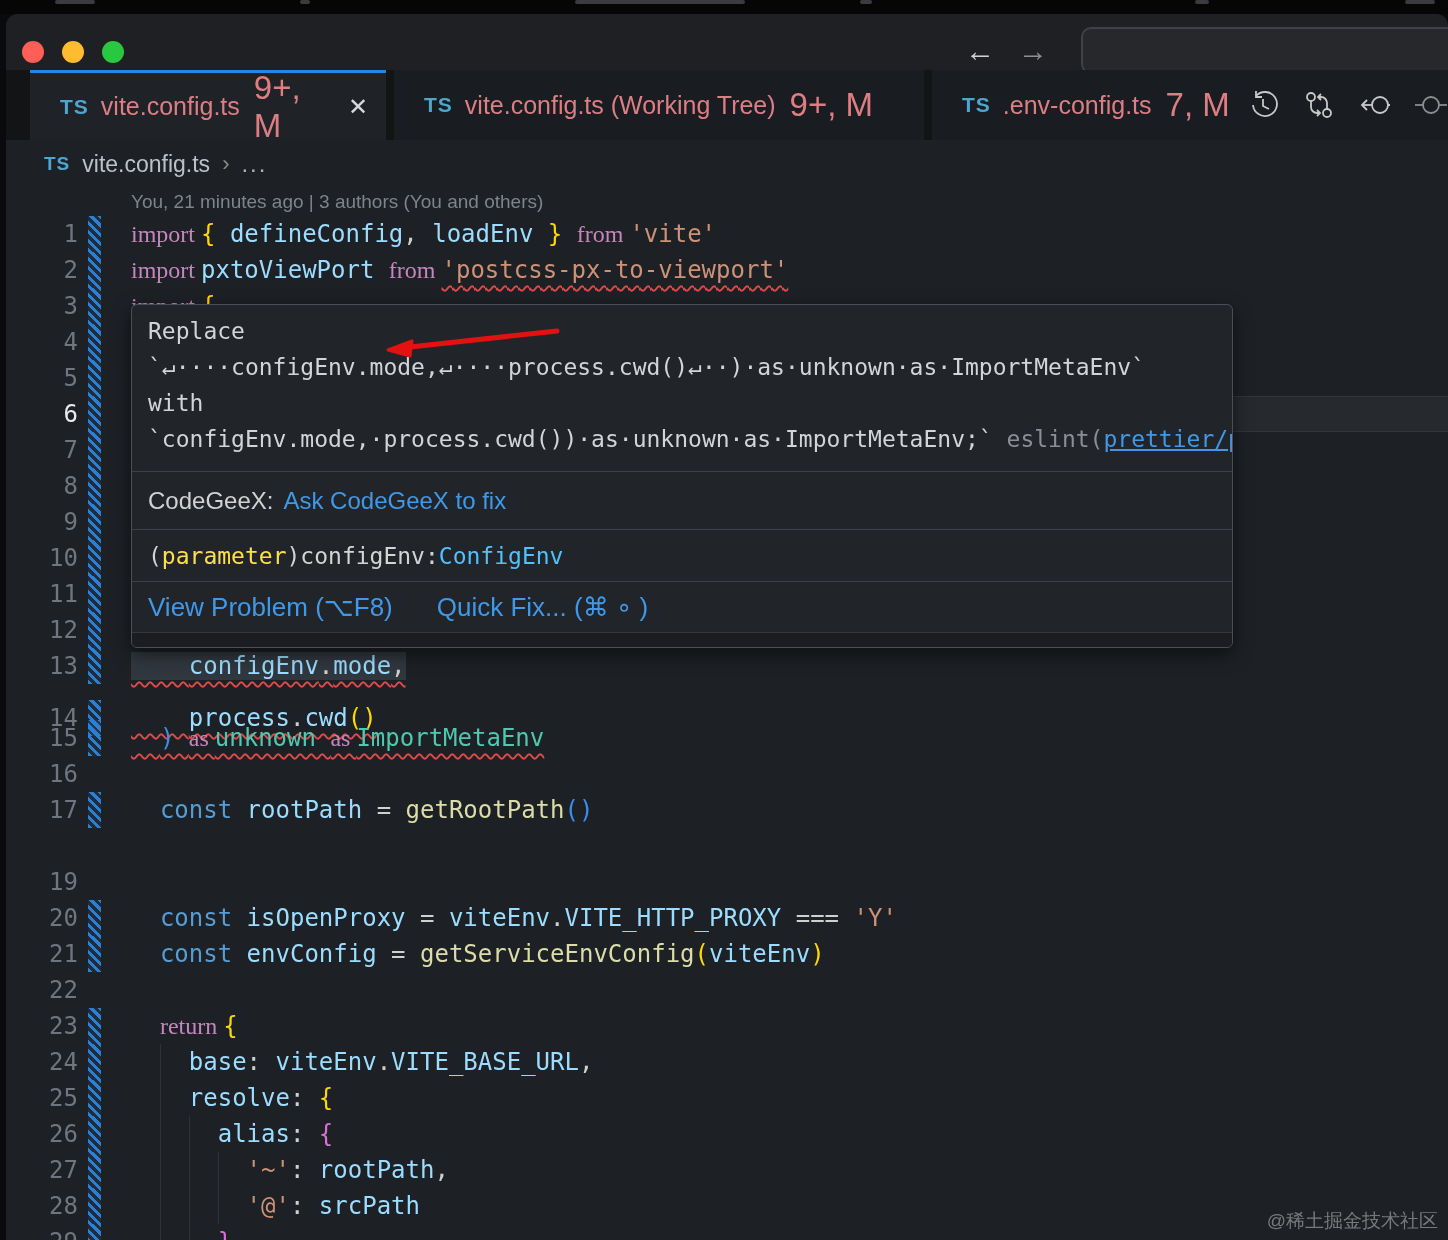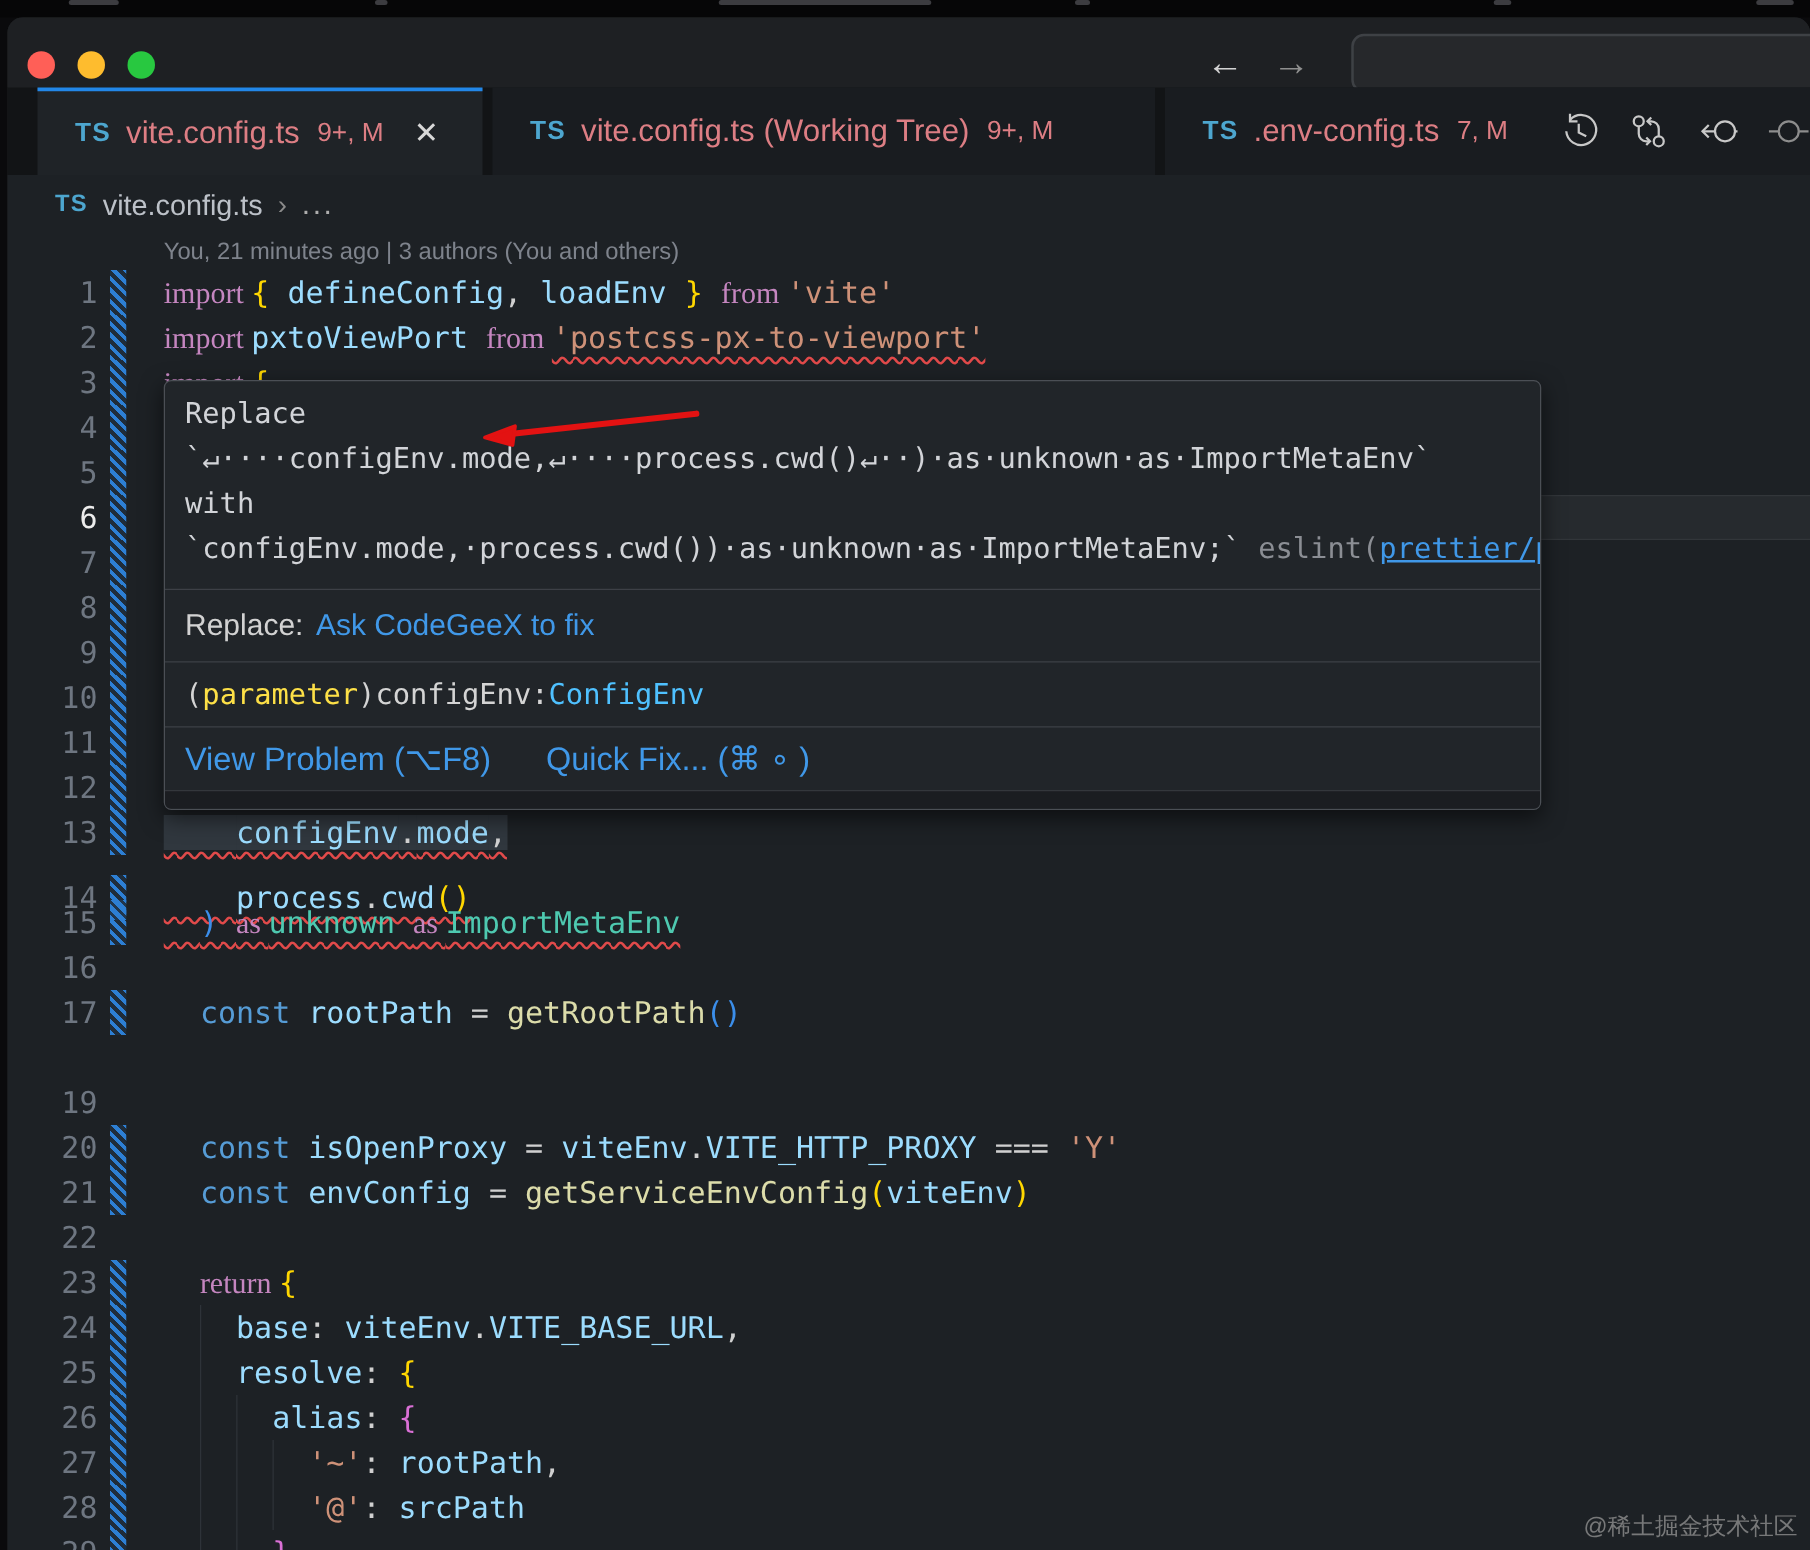--- a/index.html
+++ b/index.html
@@ -23,21 +23,21 @@
   .searchbox { left:1075px; top:13px; right:-14px; height:47px; background:#26282b;
     border:2px solid #3e4145; border-radius:10px; }
 
   
   .tabbar { left:6px; top:70px; right:0; height:70px; background:#121416; }
   .tab { top:70px; height:70px; background:#191c20; display:flex; align-items:center;
     padding:0 18px 0 30px; gap:12px; }
   .tab.active { background:#1f2327; border-top:3px solid #2287e8; }
   .ts-badge { font-size:21px; font-weight:bold; color:#4da6cf; letter-spacing:1px; }
   .tab-label { font-size:25px; color:#dd7e84; white-space:nowrap; }
-  .tab-dirty { font-size:21px; color:#dd7e84; margin-left:2px; }
+  .tab-dirty { font-size:33px; color:#dd7e84; margin-left:2px; }
   .tab-close { font-size:24px; color:#d8d8d8; margin-left:12px; cursor:pointer; }
   .tbicons { top:70px; right:0; height:70px; display:flex; align-items:center; gap:22px;
     padding-right:0; }
   .tbicon { width:34px; height:34px; display:flex; align-items:center; justify-content:center; }
   .tbicon svg { width:32px; height:32px; stroke:#c8c8c8; fill:none; stroke-width:1.8; }
   .tbicon.dim svg { stroke:#8d8d8d; }
 
   
   .breadcrumb { left:6px; top:140px; right:0; height:48px; background:#1d2125;
     display:flex; align-items:center; padding-left:38px; gap:12px; }
@@ -337,21 +337,21 @@
 
   <div class="abs hover">
     <div class="hv-msg">
       <div>Replace</div>
       <div>`↵····configEnv.mode,↵····process.cwd()↵··)·as·unknown·as·ImportMetaEnv`</div>
       <div>with</div>
       <div><span>`configEnv.mode,·process.cwd())·as·unknown·as·ImportMetaEnv;` </span><span class="rule-dim">eslint(</span><span class="link u">prettier/prettier)</span></div>
     </div>
     <div class="hv-sep"></div>
     <div class="hv-row codegeex">
-      <span>Replace:</span>
+      <span>CodeGeeX:</span>
       <span class="link">Ask CodeGeeX to fix</span>
     </div>
     <div class="hv-sep"></div>
     <div class="hv-row sig" id="sig-row">
         <span class="sg-pun">(</span>
         <span class="sg-var">parameter</span>
         <span class="sg-pun">) </span>
         <span class="sg-pun">configEnv: </span>
         <span class="sg-type">ConfigEnv</span>
       </div>

